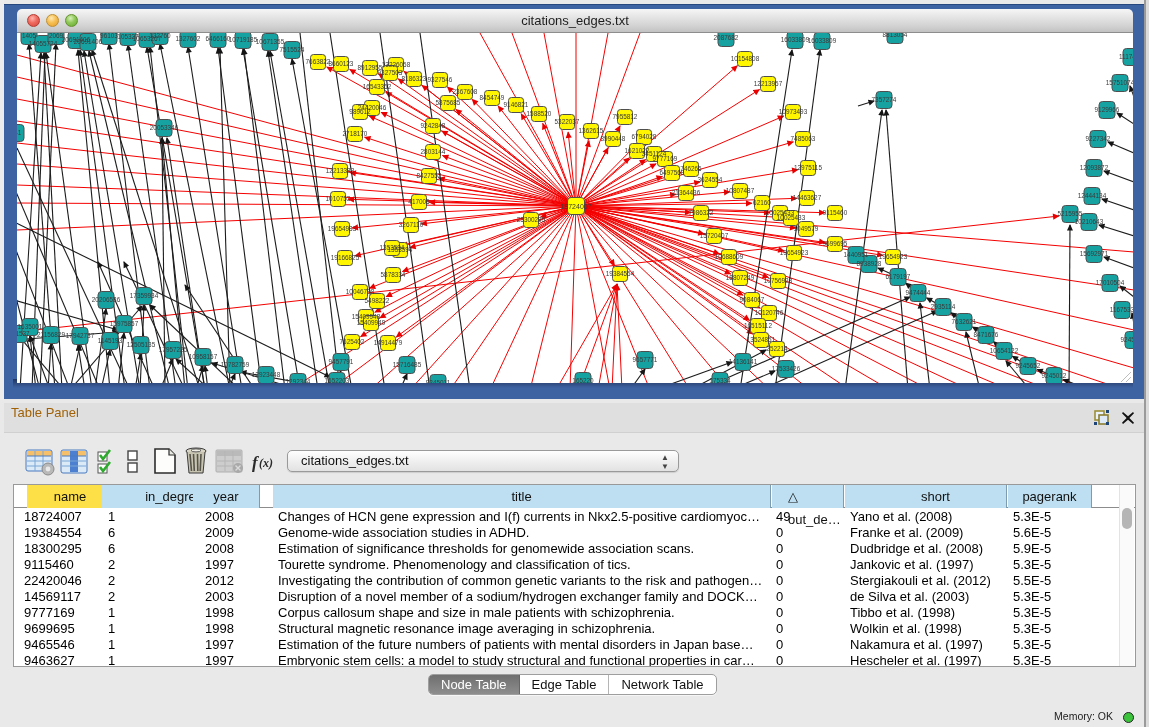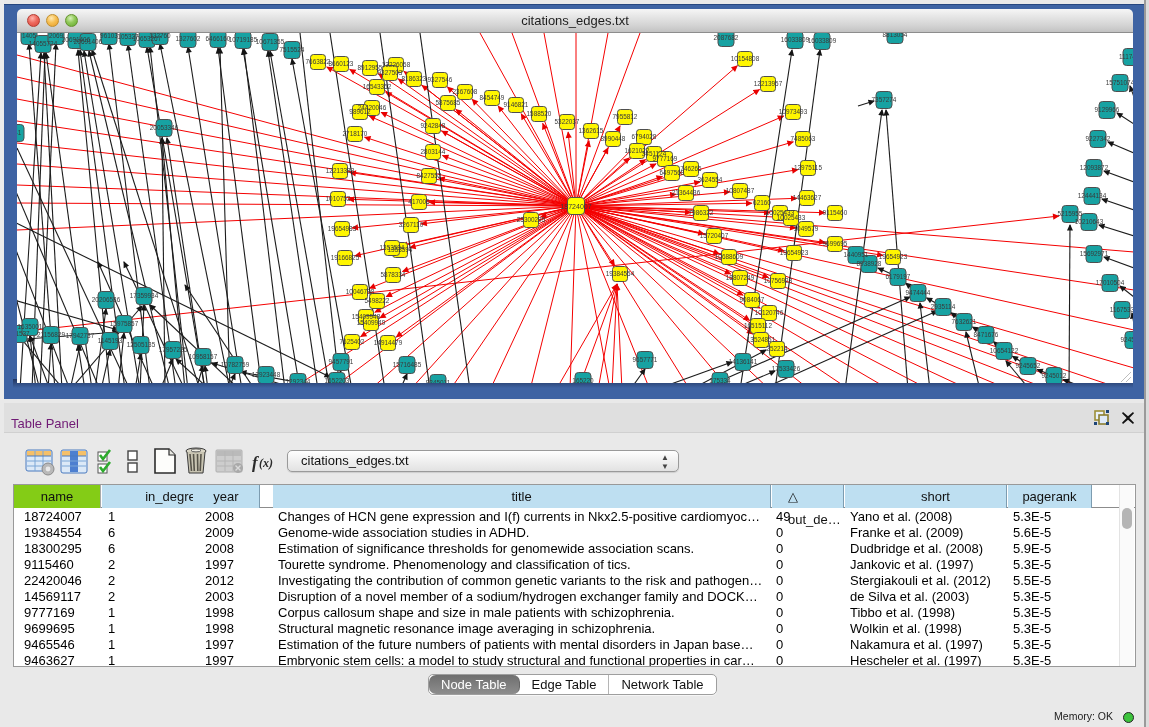--- a/index.html
+++ b/index.html
@@ -21,21 +21,21 @@
 .tl.g { left:48px; background:radial-gradient(circle at 40% 30%, #d6f0b8, #8fc857 45%, #61a82e);
   border:1px solid #65922e; }
 .canvas { height:350px; background:#fff; }
 .rightstrip { position:absolute; right:0; top:0; width:5px; height:727px; z-index:30;
   background:linear-gradient(90deg,#9a9a9a 0 2px,#dcdcdc 2px); }
 .leftstrip { position:absolute; left:0; top:0; width:4px; height:727px; background:#ececec; }
 
 .panel { position:absolute; left:0px; top:400px; width:1149px; height:327px; background:#e9e9e9; }
 .phead { position:absolute; left:4px; top:3px; width:1141px; height:30px; background:#dfdfdf;
   border-bottom:1px solid #d0d0d0; }
-.phead .t { position:absolute; left:7px; top:13px; font-size:13px; color:#701a75; }
+.phead .t { position:absolute; left:7px; top:2px; font-size:13px; color:#a16207; }
 .toolbar { position:absolute; left:4px; top:33px; width:1141px; height:51px; }
 .combo { position:absolute; left:283px; top:17px; width:392px; height:22px;
   border:1px solid #9a9a9a; border-radius:5px; background:linear-gradient(#ffffff,#ededed 60%,#e2e2e2);
   font-size:13px; color:#111; line-height:20px; padding-left:13px;
   box-shadow:0 1px 1px rgba(0,0,0,.12); }
 .combo .arr { position:absolute; right:9px; top:2px; font-size:8px; color:#444; line-height:9px; }
 
 .table { position:absolute; left:13px; top:84px; width:1123px; height:183px;
   border:1px solid #999; background:#fff; overflow:hidden; }
 .thead { position:absolute; left:0; top:0; height:23px; width:1121px; background:#fff;
@@ -49,21 +49,21 @@
 .c4 { left:762px; } .c5 { left:836px; } .c6 { left:999px; }
 .vsb { position:absolute; right:1px; top:0px; width:15px; height:181px; background:#fafafa;
   border-left:1px solid #e3e3e3; }
 .vsb .thumb { position:absolute; left:2px; top:23px; width:10px; height:21px; border-radius:5px;
   background:#b5b5b5; }
 
 .tabs { position:absolute; left:428px; top:274px; height:21px; display:flex;
   font-size:13px; border:1px solid #9e9e9e; border-radius:5px; overflow:hidden;
   background:#fff; box-shadow:0 1px 0 rgba(255,255,255,.6); }
 .tab { padding:0 12px; line-height:20px; color:#111; border-right:1px solid #b5b5b5; }
-.tab.sel { background:linear-gradient(#6f6f6f,#8d8d8d); color:#fff; border-right:1px solid #666;border-radius:7px; }
+.tab.sel { background:linear-gradient(#6f6f6f,#8d8d8d); color:#fff; border-right:1px solid #666; }
 .status { position:absolute; right:36px; bottom:5px; font-size:10.5px; color:#222; }
 .dot { position:absolute; right:15px; bottom:4px; width:11px; height:11px; border-radius:50%;
   background:#3cc33c; border:1px solid #262626; }
 </style></head>
 <body>
 <div class="leftstrip"></div>
 <div class="blueframe"></div>
 <div class="winshadow"></div>
 <div class="window">
   <div class="canvas" style="position:absolute;left:0;top:24px;">
@@ -666,21 +666,21 @@
         <path d="M19.5,15.5 l5,5 m0,-5 l-5,5" stroke="#d8d8d8" stroke-width="1.4"></path>
       </g>
 
       <text x="228" y="21" font-family="Liberation Serif, serif" font-style="italic" font-weight="bold" font-size="17" fill="#2a2a2a">f</text>
       <text x="235" y="20" font-family="Liberation Serif, serif" font-style="italic" font-weight="bold" font-size="12" fill="#2a2a2a">(x)</text>
     </svg>
     <div class="combo">citations_edges.txt<span class="arr">▲<br>▼</span></div>
   </div>
   <div class="table">
     <div class="thead">
-      <div class="th" style="left:0;width:87px;background:#84cc16;border-right:1px solid #a9a9a9;text-align:center;">name</div>
+      <div class="th" style="left:13px;width:87px;background:#fde047;border-right:1px solid #a9a9a9;text-align:center;">name</div>
       <div class="th" style="left:88px;width:102px;text-align:right;">in_degree</div>
       <div class="th" style="left:179px;width:67px;">year</div>
       <div class="th" style="left:259px;width:498px;">title</div>
       <div class="th" style="left:758px;width:72px;text-align:left;padding-left:16px;">△ out_de…</div>
       <div class="th" style="left:831px;width:162px;padding-left:20px;">short</div>
       <div class="th" style="left:994px;width:84px;">pagerank</div>
     </div>
     <div class="tbody">
 <div class="tr">
           <span class="c0">18724007</span>

